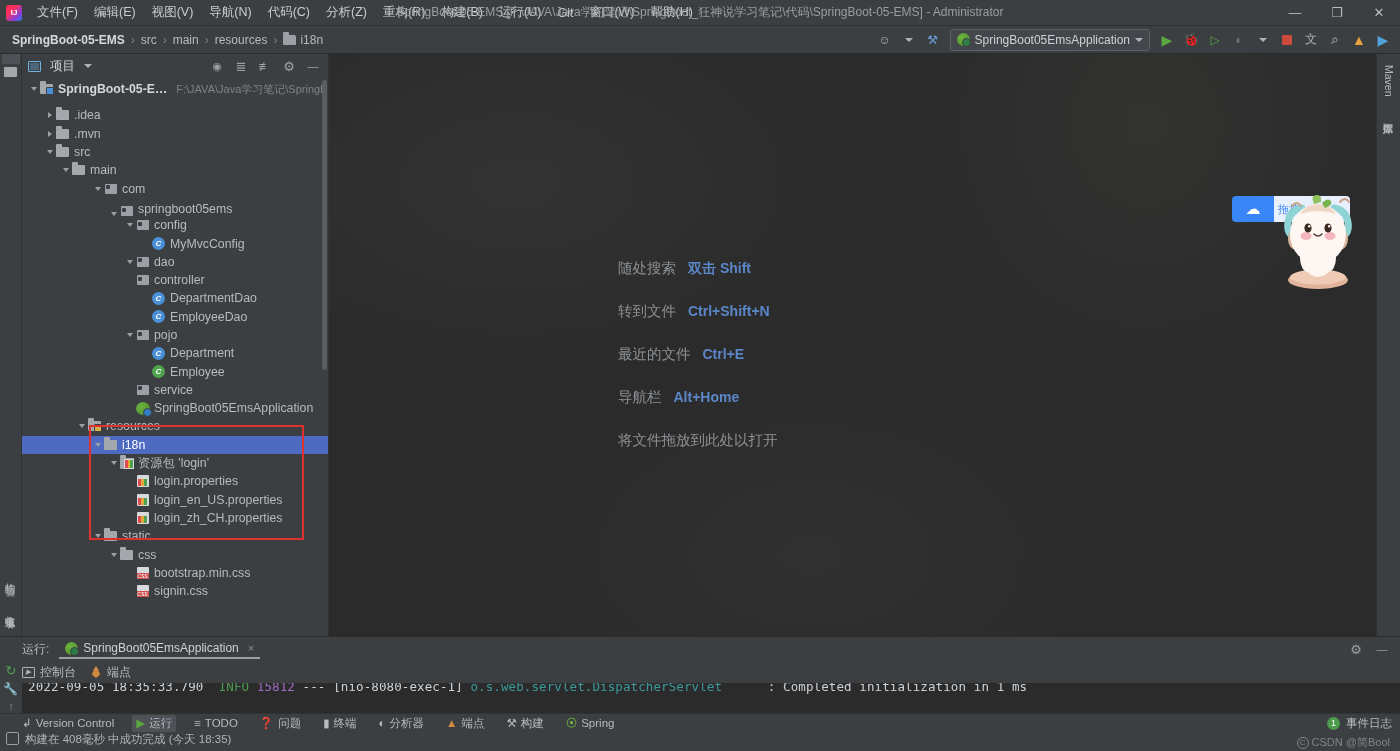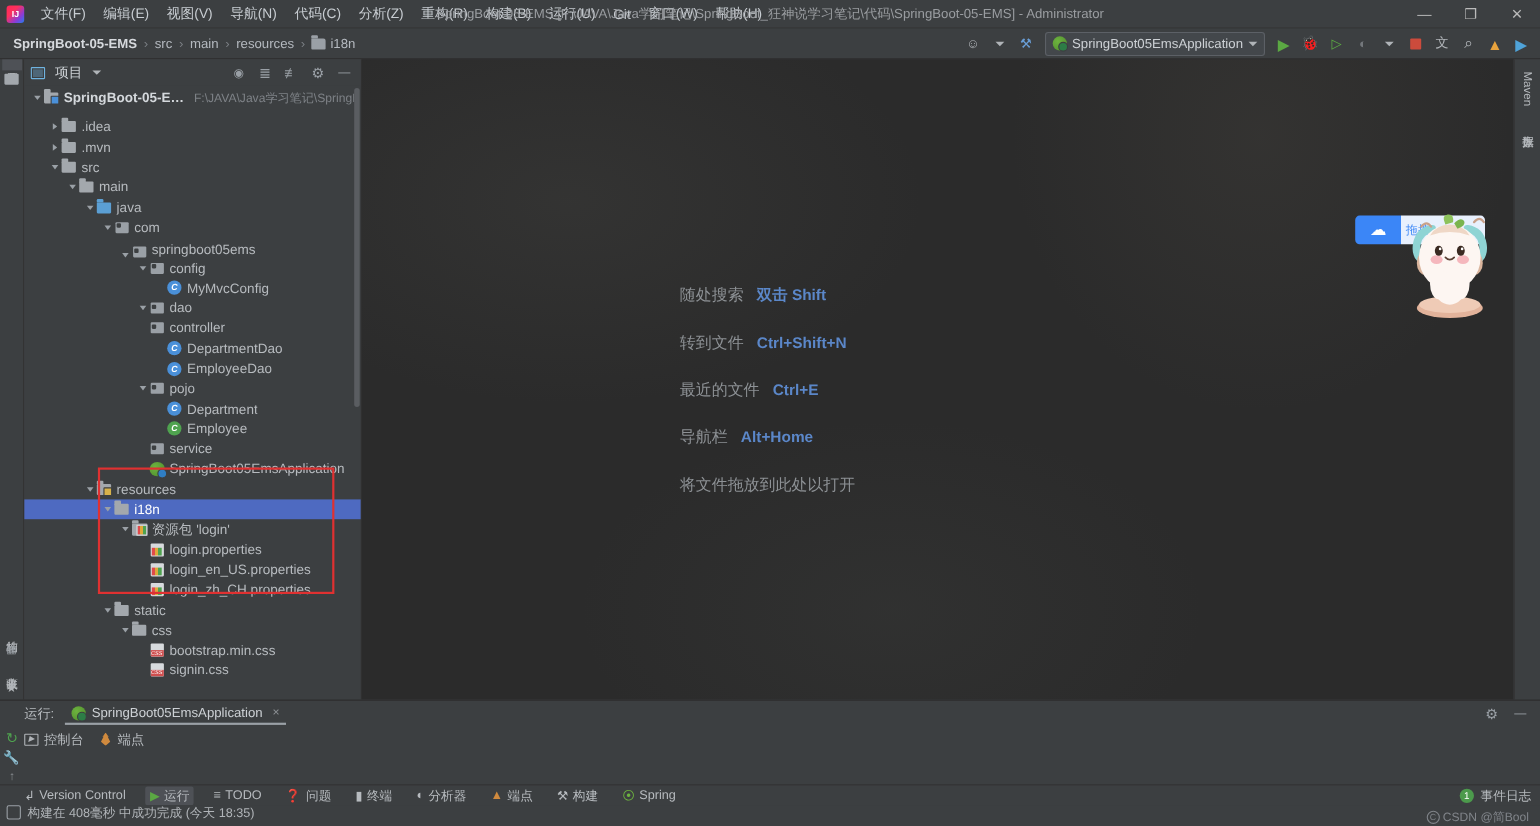--- a/index.html
+++ b/index.html
@@ -386,27 +386,20 @@
             <i class="f-folder"></i>
           </span>
           <span class="lbl">src</span>
         </div>
         <div class="row" style="padding-left: 38px;">
           <span class="arrow d"></span>
           <span class="ico">
             <i class="f-folder"></i>
           </span>
           <span class="lbl">main</span>
-        </div>
-        <div class="row" style="padding-left: 54px;">
-          <span class="arrow d"></span>
-          <span class="ico">
-            <i class="f-folder blue"></i>
-          </span>
-          <span class="lbl">java</span>
         </div>
         <div class="row" style="padding-left: 70px;">
           <span class="arrow d"></span>
           <span class="ico">
             <i class="f-pkg"></i>
           </span>
           <span class="lbl">com</span>
         </div>
         <div class="row" style="padding-left: 86px; align-items: flex-end;">
           <span class="arrow d"></span>
@@ -651,20 +644,23 @@
       <i class="flame-ico"></i>
       <span>端点</span>
     </div>
   </div>
   <div id="rp-left-icons">
     <span style="color:#4fa34f;font-size:13px;">↻</span>
     <span style="color:#b0b4b8;font-size:12px;">🔧</span>
     <span style="color:#8b8f93;font-size:11px;">↑</span>
     <span style="color:#8b8f93;font-size:10px;">»</span>
   </div>
+  <div id="console-out">
+    <div id="console-line"><span class="c-ts">2022-09-05 18:35:33.790</span>  <span class="c-lvl">INFO</span> <span class="c-pid">15812</span> <span class="c-dash">---</span> <span class="c-thr">[nio-8080-exec-1]</span> <span class="c-cls">o.s.web.servlet.DispatcherServlet</span>      <span class="c-msg">:</span> <span class="c-msg">Completed initialization in 1 ms</span></div>
+  </div>
 </div>
 
 <div id="toolwin-bar">
   <div class="tw-btn">
       <span>↲</span>
       <span>Version Control</span>
     </div>
   <div class="tw-btn active">
       <span style="color:#5ba843;">▶</span>
       <span>运行</span>

